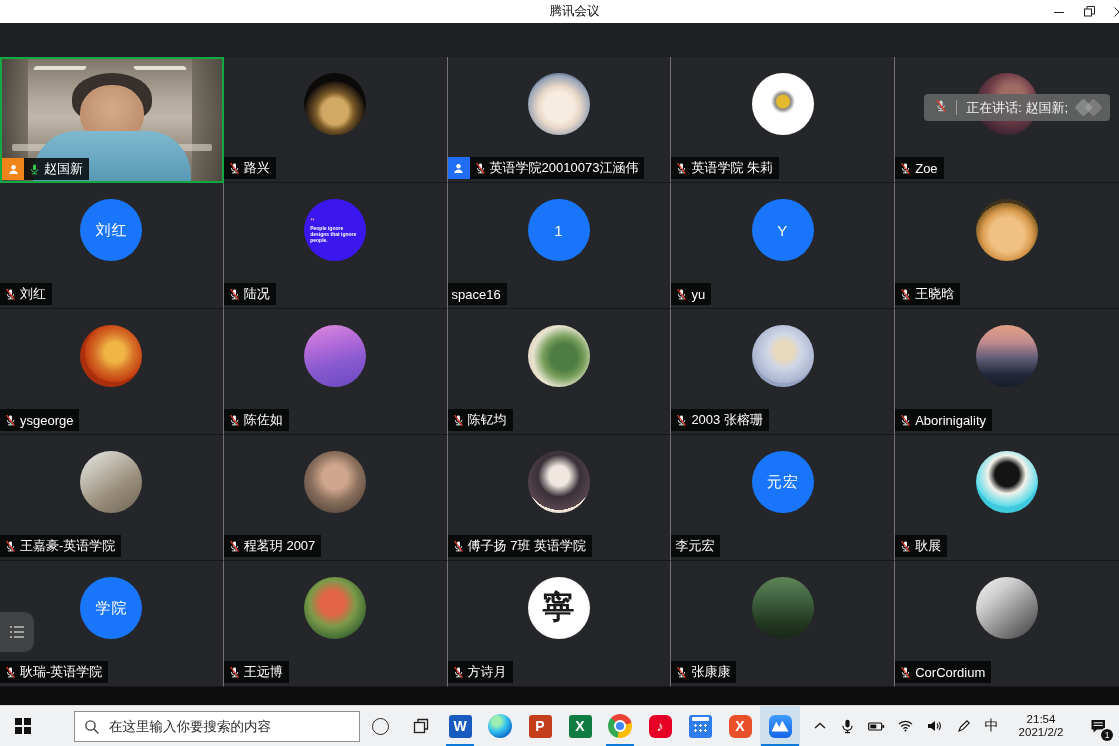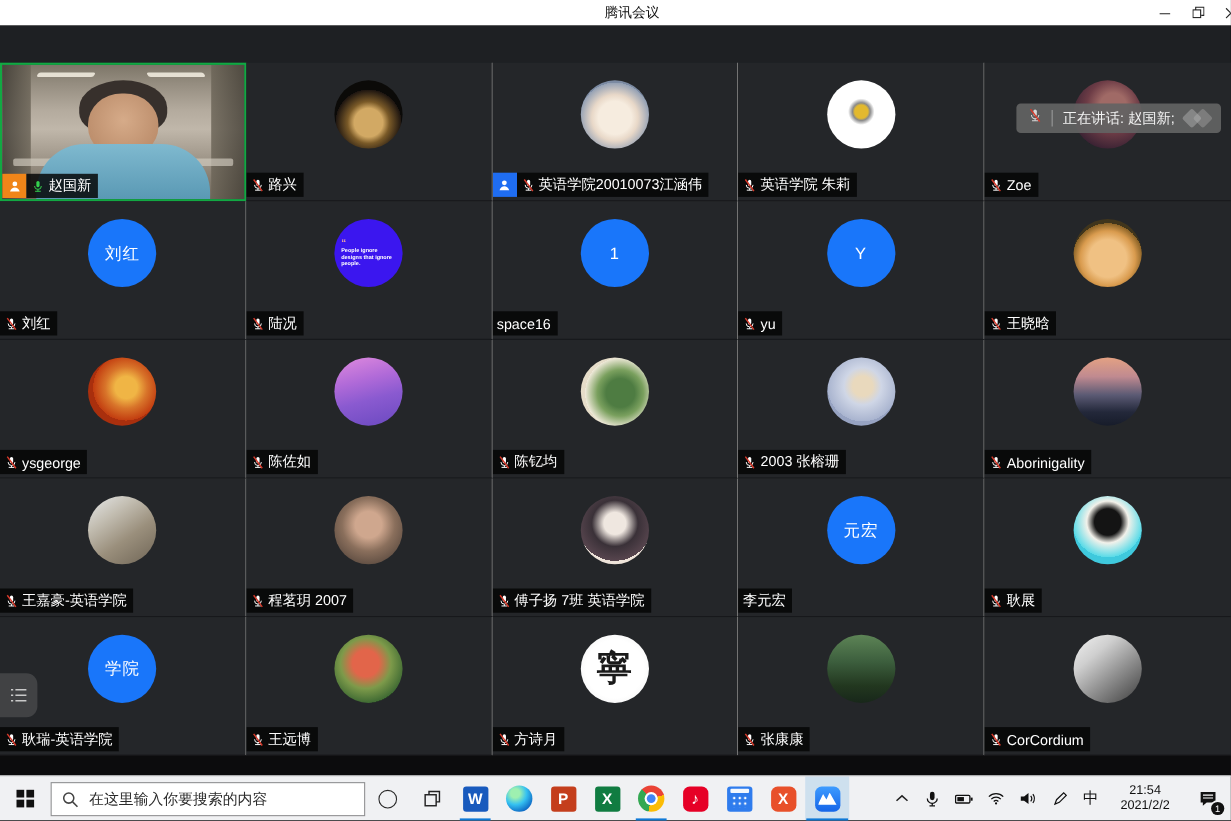--- a/index.html
+++ b/index.html
@@ -70,21 +70,21 @@
     border-radius:0 10px 10px 0;display:flex;align-items:center;justify-content:center;z-index:12;}
 
   
   .taskbar{position:absolute;bottom:0;left:0;width:100%;height:41px;background:#f0f1f3;
     display:flex;align-items:center;z-index:40;border-top:1px solid #d9dadc;box-sizing:border-box;}
   .tb-item{height:41px;display:flex;align-items:center;justify-content:center;flex:none;}
   .start{width:46px;}
   .win-logo{display:grid;grid-template-columns:7px 7px;grid-template-rows:7px 7px;gap:1.5px;}
   .win-logo i{background:#111;}
   .searchbox{position:relative;width:286px;height:31px;background:#fff;border:1px solid #8f9092;
-    display:flex;align-items:center;flex:none;box-sizing:border-box;}
+    display:flex;align-items:center;flex:none;box-sizing:border-box;margin-left:28px;}
   .searchbox input{border:none;outline:none;width:100%;height:100%;padding-left:34px;font-size:13.5px;
     color:#222;background:transparent;font-family:inherit;}
   .searchbox input::placeholder{color:#2b2b2b;opacity:1;}
   .s-icon{position:absolute;left:9px;top:7px;}
   .cortana{width:15px;height:15px;border:1.6px solid #2b2b2b;border-radius:50%;}
   .tb-sm{width:40px;}
 
   .apps{display:flex;height:41px;}
   .app-slot{position:relative;width:40px;height:41px;display:flex;align-items:center;justify-content:center;flex:none;}
   .app-slot.focused{background:rgba(0,120,215,.14);}

